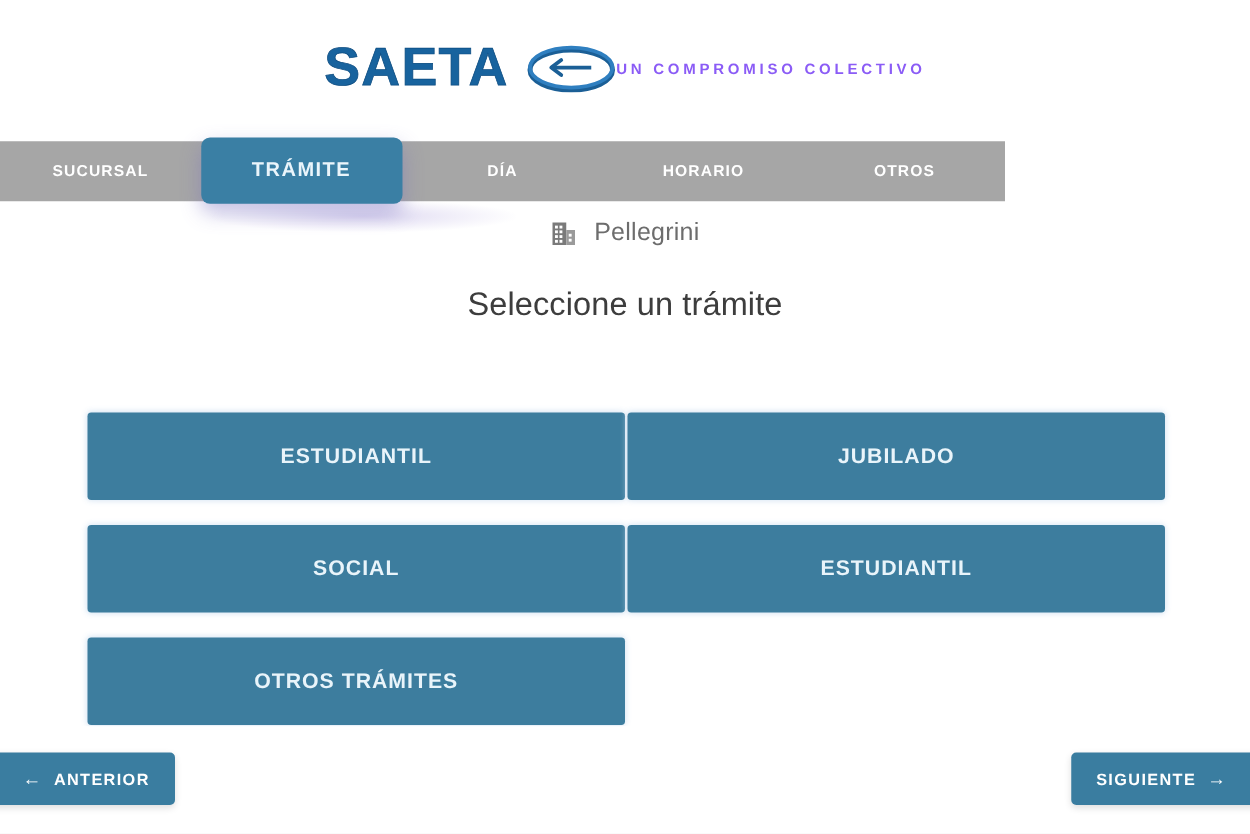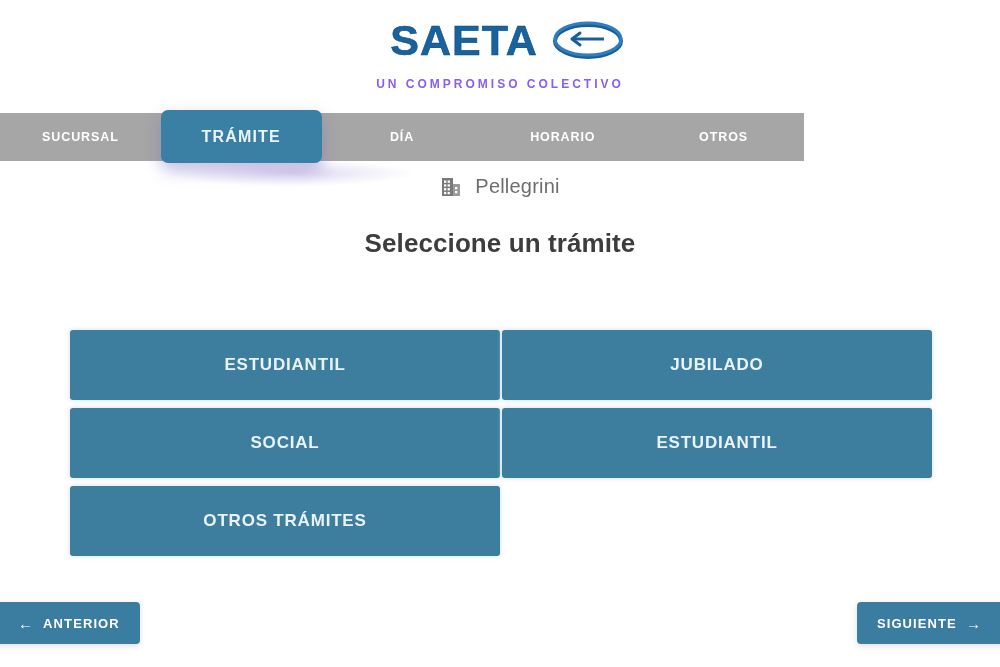--- a/index.html
+++ b/index.html
@@ -19,22 +19,22 @@
   .header {
     height: 113px;
     background: #ffffff;
     display: flex;
     align-items: center;
     justify-content: center;
     position: relative;
   }
   .logo-wrap {
     display: flex;
-    flex-direction: column;
-    align-items: flex-end;
+    flex-direction: row;
+    align-items: flex-start;
     transform: translateY(-2px);
   }
   .logo-top {
     display: flex;
     align-items: center;
     gap: 14px;
   }
   .logo-word {
     font-family: "Liberation Sans", sans-serif;
     font-size: 43px;
@@ -126,35 +126,35 @@
     display: block;
   }
   .branch-name {
     font-size: 20px;
     color: #6d6d6d;
     letter-spacing: 0.2px;
   }
   .page-title {
     text-align: center;
     font-size: 26px;
-    font-weight: bold;
+    font-weight: normal;
     color: #3d3d3d;
     margin-top: 30px;
     letter-spacing: 0.1px;
   }
 
   
   .options {
     position: absolute;
     top: 169px;
     left: 70px;
     width: 862px;
     display: flex;
     flex-wrap: wrap;
-    gap: 8px 2px;
+    gap: 20px 2px;
   }
   .option-btn {
     width: 430px;
     height: 70px;
     background: #3d7d9e;
     color: #e9f4fa;
     border: none;
     border-radius: 3px;
     font-family: "Liberation Sans", sans-serif;
     font-size: 17px;

